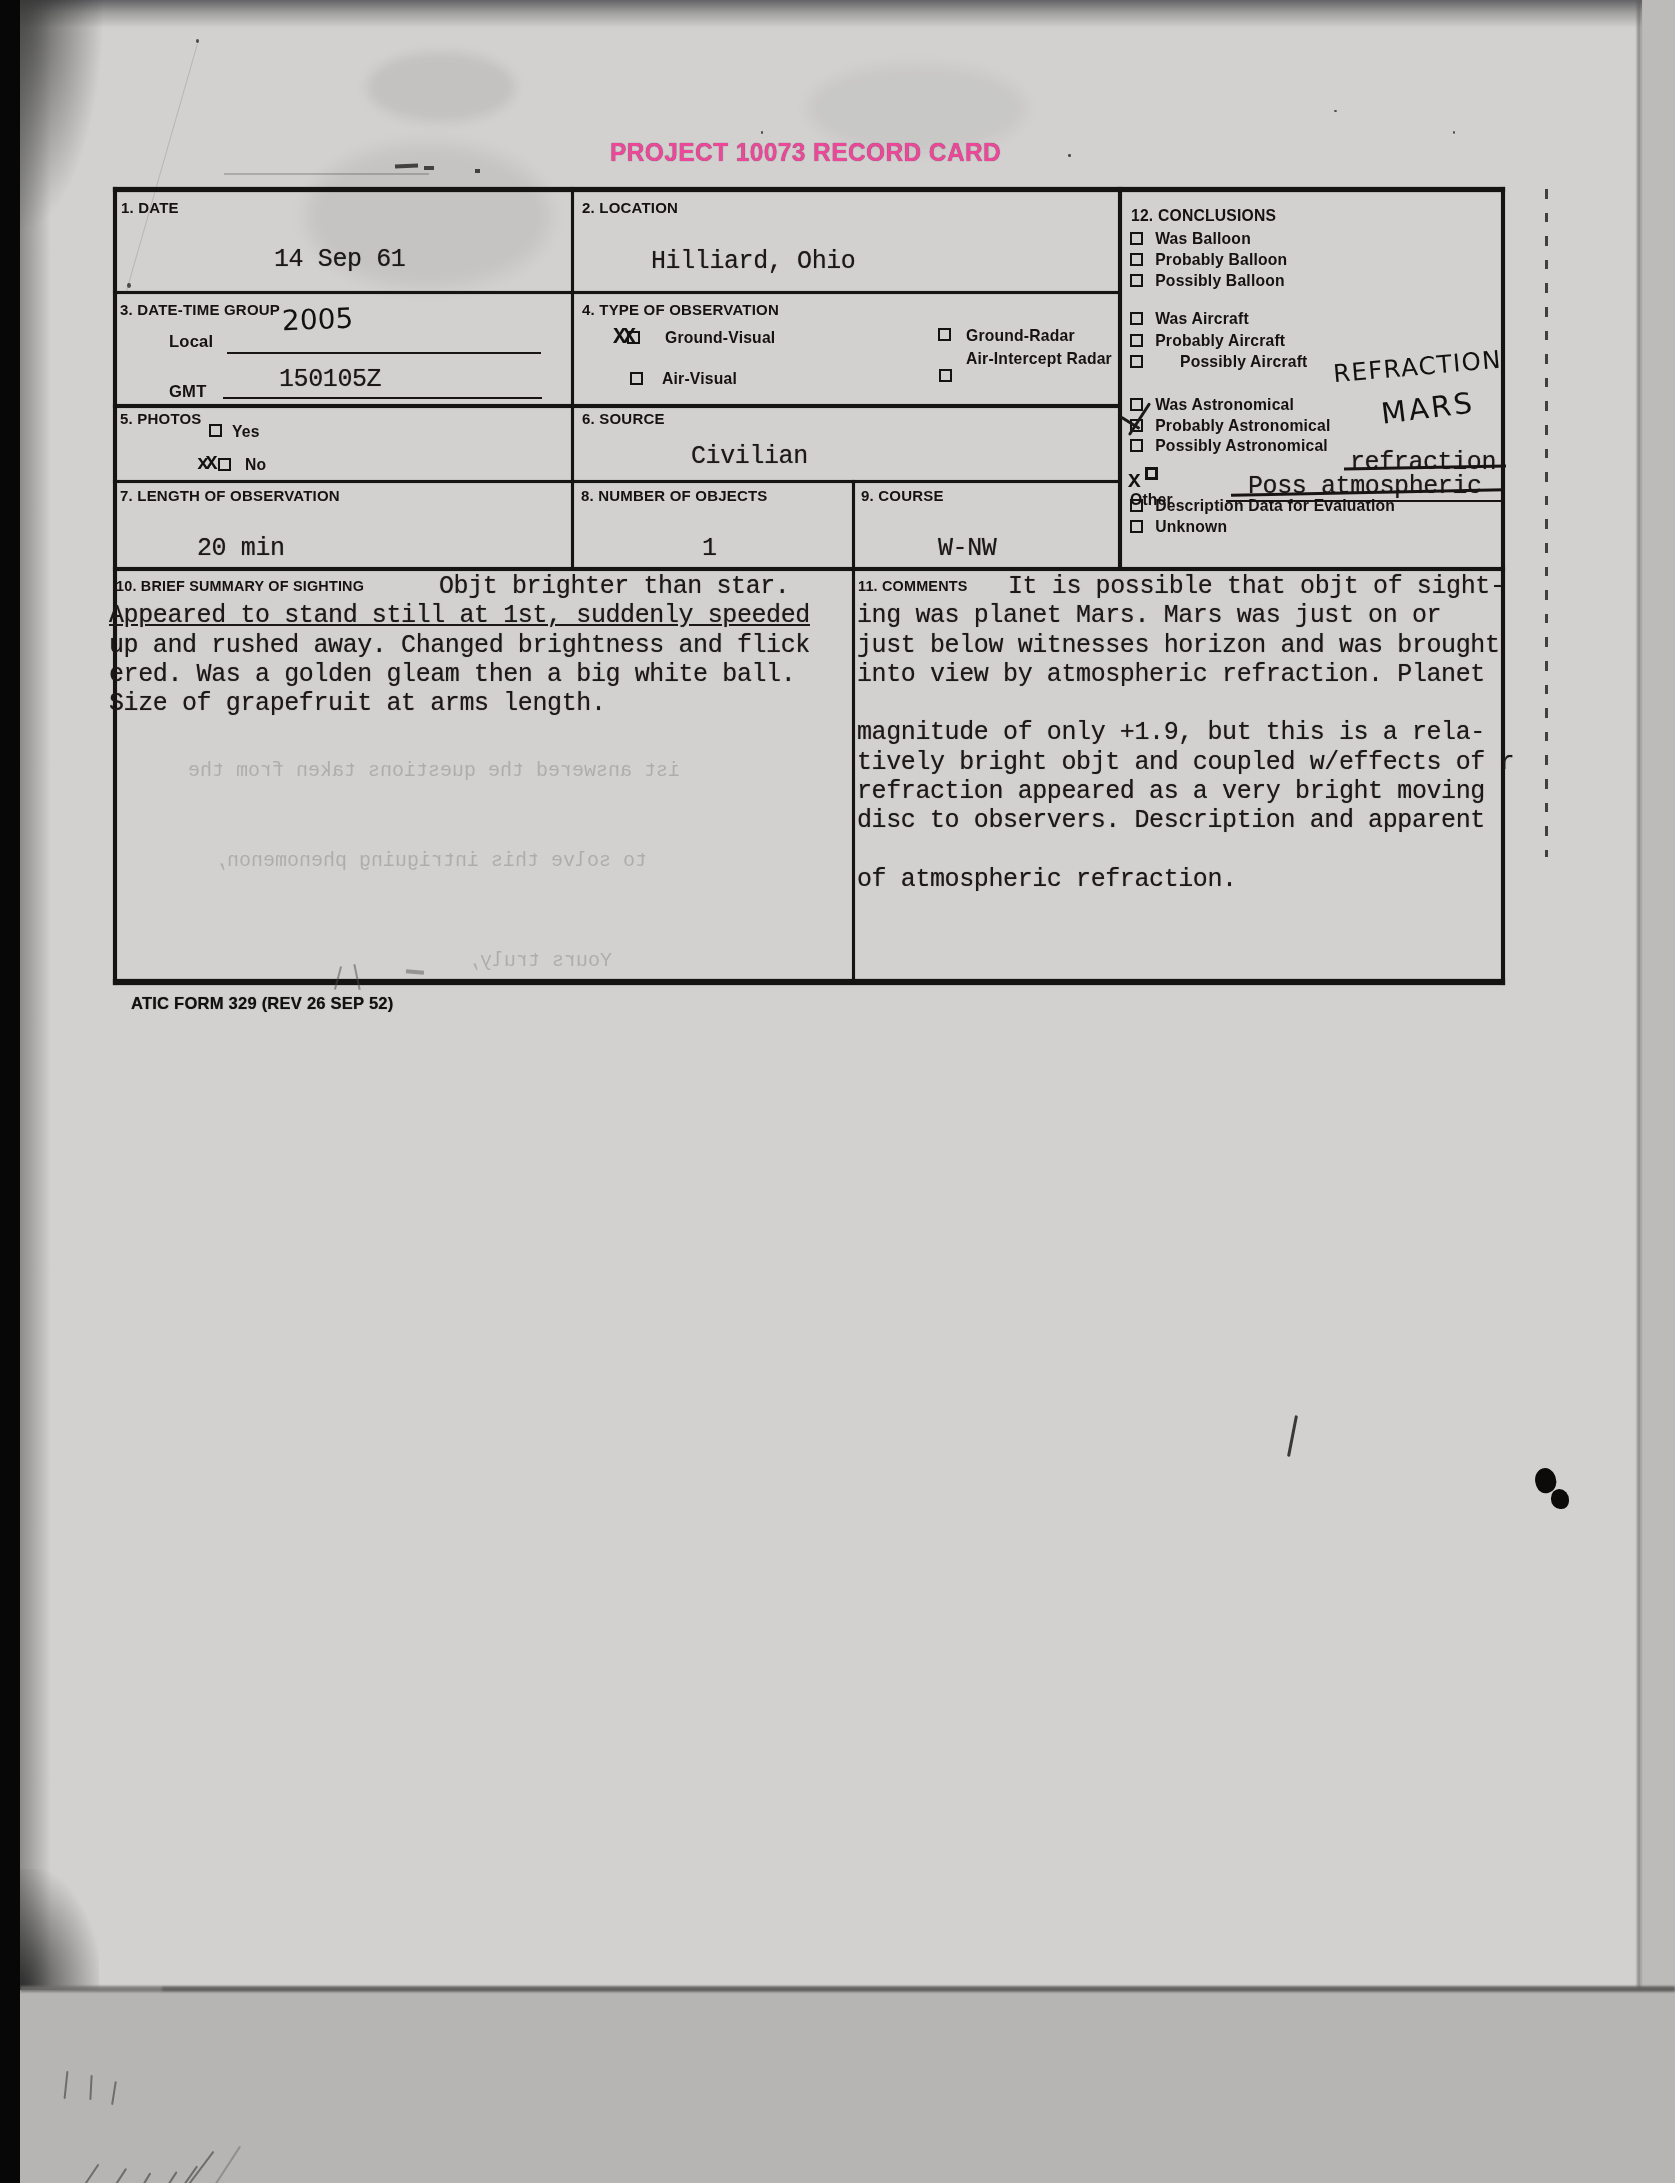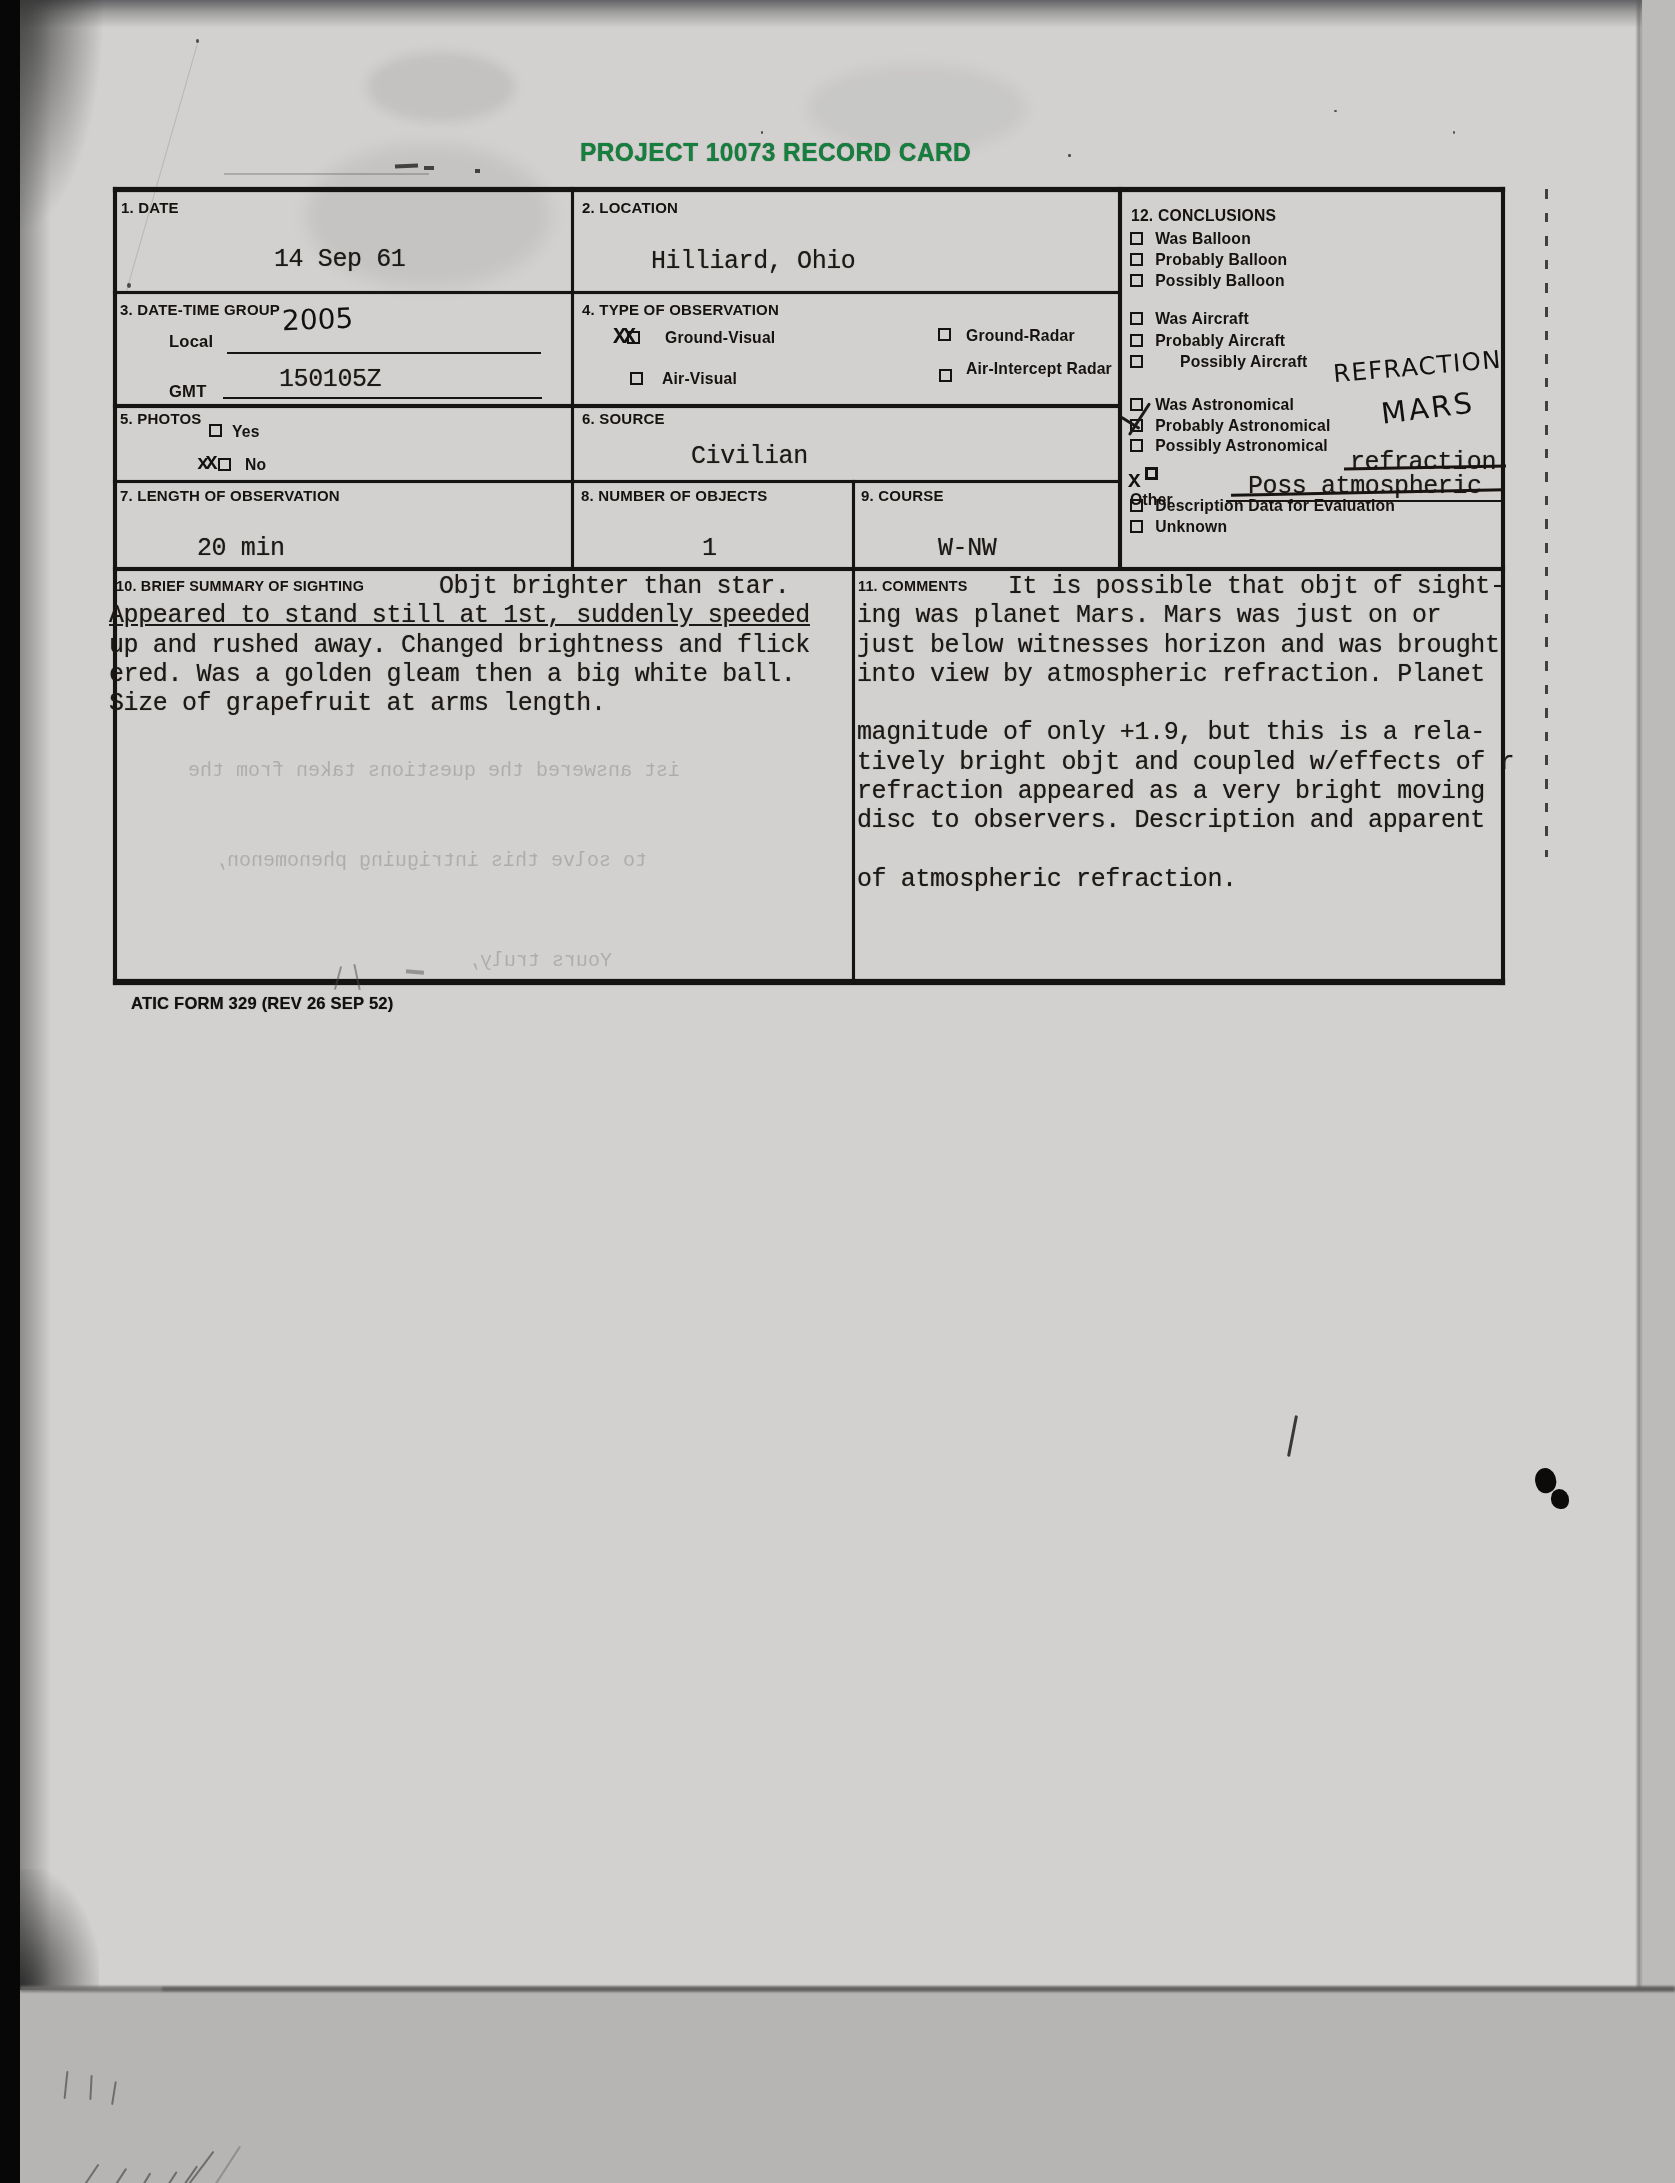--- a/index.html
+++ b/index.html
@@ -80,21 +80,21 @@
   <div class="abs" style="left:475px;top:169px;width:5.2px;height:3.9px;background:#2a2a28;opacity:.85;"></div>
   <div class="abs" style="left:224px;top:173px;width:205px;height:2.2px;background:#3a3a38;opacity:.25;filter:blur(0.4px);"></div>
   <div class="abs" style="left:161px;top:39px;width:0.9px;height:260px;background:#7a7a78;opacity:.3;transform:rotate(16deg);"></div>
   <div class="abs speck" style="left:196px;top:39px;width:3.1px;height:4.4px;"></div>
   <div class="abs speck" style="left:127px;top:283px;width:3.9px;height:4.8px;"></div>
   <div class="abs speck" style="left:761px;top:131px;width:2.2px;height:2.6px;"></div>
   <div class="abs speck" style="left:1068px;top:154px;width:2.6px;height:2.6px;"></div>
   <div class="abs speck" style="left:1334px;top:110px;width:3.1px;height:2.2px;"></div>
   <div class="abs speck" style="left:1453px;top:131px;width:2.2px;height:3.1px;"></div>
 
-  <div class="abs" style="left:580px;top:141px;font:700 24.5px/1 'Liberation Sans',sans-serif;color:#15803d;letter-spacing:0.4px;transform:scaleY(1.05);text-shadow:0 0 0.9px rgba(10,10,10,.7);">PROJECT 10073 RECORD CARD</div>
+  <div class="abs" style="left:610px;top:141px;font:700 24.5px/1 'Liberation Sans',sans-serif;color:#ec4899;letter-spacing:0.4px;transform:scaleY(1.05);text-shadow:0 0 0.9px rgba(10,10,10,.7);">PROJECT 10073 RECORD CARD</div>
 
   <div class="abs ln" style="left:113px;top:187px;width:1392px;height:5.2px;"></div>
   <div class="abs ln" style="left:113px;top:979px;width:1392px;height:6.1px;"></div>
   <div class="abs ln" style="left:113px;top:187px;width:3.5px;height:798px;"></div>
   <div class="abs ln" style="left:1501px;top:187px;width:4.4px;height:798px;"></div>
   <div class="abs ln" style="left:113px;top:291px;width:1007px;height:3.1px;"></div>
   <div class="abs ln" style="left:113px;top:404px;width:1007px;height:3.5px;"></div>
   <div class="abs ln" style="left:113px;top:480px;width:1007px;height:3.1px;"></div>
   <div class="abs ln" style="left:113px;top:567px;width:1392px;height:3.9px;"></div>
   <div class="abs ln" style="left:571px;top:187px;width:3.1px;height:383px;"></div>
@@ -116,21 +116,21 @@
 
   <div class="abs lbl" style="left:582px;top:302px;">4. TYPE OF OBSERVATION</div>
   <span class="abs cb" style="left:627px;top:331px;"></span>
   <div class="abs mark-type" style="left:613px;top:327px;">XX</div>
   <div class="abs concl-label" style="left:665px;top:330px;">Ground-Visual</div>
   <span class="abs cb" style="left:938px;top:328px;"></span>
   <div class="abs concl-label" style="left:966px;top:328px;">Ground-Radar</div>
   <span class="abs cb" style="left:630px;top:372px;"></span>
   <div class="abs concl-label" style="left:662px;top:371px;">Air-Visual</div>
   <span class="abs cb" style="left:939px;top:369px;"></span>
-  <div class="abs concl-label" style="left:966px;top:361px;">Air-Intercept Radar</div>
+  <div class="abs concl-label" style="left:966px;top:351px;">Air-Intercept Radar</div>
 
   <div class="abs lbl" style="left:120px;top:411px;">5. PHOTOS</div>
   <span class="abs cb" style="left:209px;top:424px;"></span>
   <div class="abs concl-label" style="left:232px;top:424px;">Yes</div>
   <span class="abs cb" style="left:218px;top:458px;"></span>
   <div class="abs mark-type" style="left:197px;top:454px;font-size:20px;">xX</div>
   <div class="abs concl-label" style="left:245px;top:457px;">No</div>
 
   <div class="abs lbl" style="left:582px;top:411px;">6. SOURCE</div>
   <div class="abs mono" style="left:691px;top:442px;">Civilian</div>

